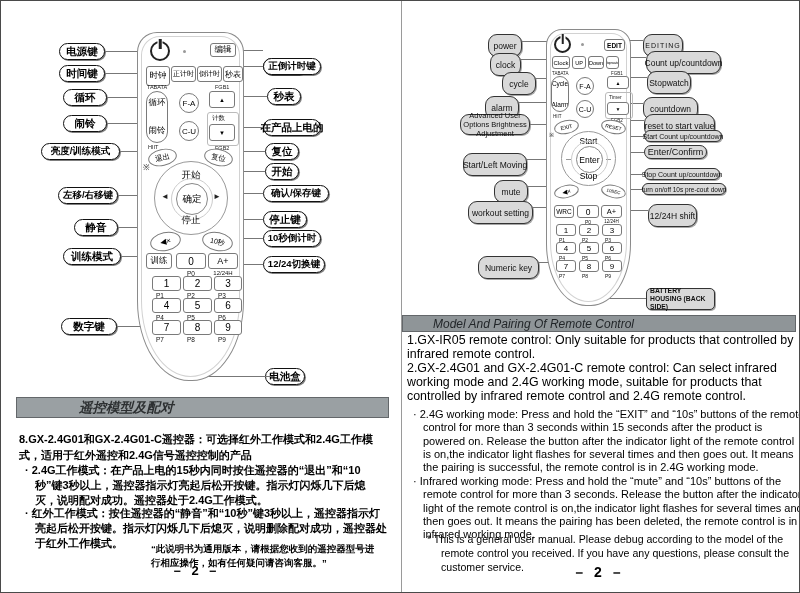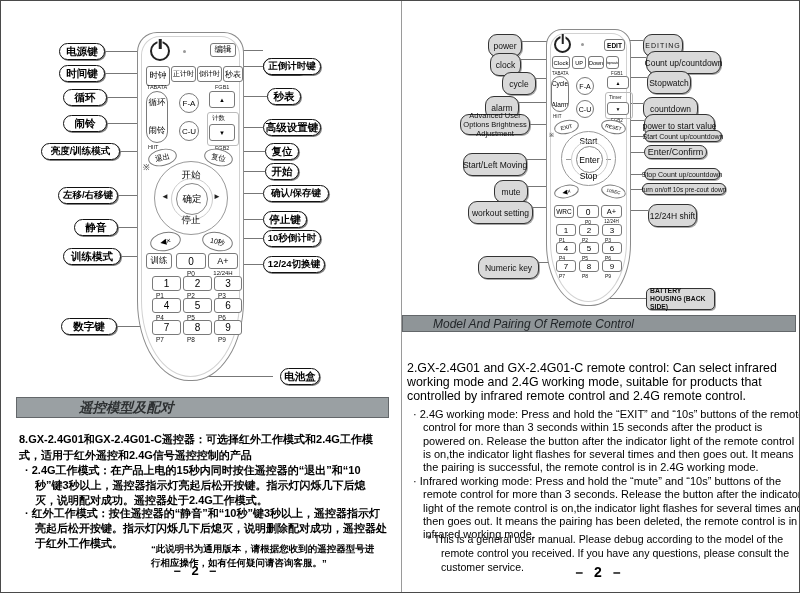--- a/index.html
+++ b/index.html
@@ -80,35 +80,35 @@
   <div class="ln" style="left:120px;top:255px;width:26px"></div>
   <div class="co co-l" style="left:60px;top:317px;width:56px">数字键</div>
   <div class="ln" style="left:116px;top:325px;width:34px"></div>
 
   <div class="co co-l" style="left:262px;top:57px;width:44px">编辑键</div>
   <div class="ln" style="left:234px;top:49px;width:28px"></div>
   <div class="co co-l" style="left:262px;top:57px;width:58px;font-size:9.5px">正倒计时键</div>
   <div class="ln" style="left:243px;top:65px;width:19px"></div>
   <div class="co co-l" style="left:266px;top:87px;width:34px">秒表</div>
   <div class="ln" style="left:243px;top:95px;width:23px"></div>
-  <div class="co co-l" style="left:262px;top:118px;width:58px">高级设置键</div>
+  <div class="co co-l" style="left:262px;top:118px;width:58px">在产品上电的</div>
   <div class="ln" style="left:243px;top:126px;width:19px"></div>
   <div class="co co-l" style="left:264px;top:142px;width:34px">复位</div>
   <div class="ln" style="left:243px;top:150px;width:21px"></div>
   <div class="co co-l" style="left:264px;top:162px;width:34px">开始</div>
   <div class="ln" style="left:233px;top:170px;width:31px"></div>
   <div class="co co-l" style="left:262px;top:184px;width:66px;font-size:9.5px">确认/保存键</div>
   <div class="ln" style="left:233px;top:192px;width:29px"></div>
   <div class="co co-l" style="left:262px;top:210px;width:44px">停止键</div>
   <div class="ln" style="left:230px;top:218px;width:32px"></div>
   <div class="co co-l" style="left:262px;top:229px;width:58px;font-size:9.5px">10秒倒计时</div>
   <div class="ln" style="left:236px;top:237px;width:26px"></div>
   <div class="co co-l" style="left:262px;top:255px;width:62px;font-size:9.5px">12/24切换键</div>
   <div class="ln" style="left:237px;top:263px;width:25px"></div>
-  <div class="co co-l" style="left:279px;top:367px;width:40px">电池盒</div>
+  <div class="co co-l" style="left:264px;top:367px;width:40px">电池盒</div>
   <div class="ln" style="left:197px;top:375px;width:75px"></div>
 
   <div class="remote" id="remL">
     <div class="pwr" style="left:12px;top:8px;width:20px;height:20px"></div>
     <div class="led" style="left:45px;top:17px;width:3px;height:3px"></div>
     <div class="btn" style="left:72px;top:10px;width:26px;height:14px;font-size:8.5px">编辑</div>
     <div class="btn" style="left:8px;top:33px;width:24px;height:20px;font-size:8.5px">时钟</div>
     <div class="btn" style="left:33px;top:33px;width:25px;height:16px;font-size:7px">正计时</div>
     <div class="btn" style="left:59px;top:33px;width:25px;height:16px;font-size:7px">倒计时</div>
     <div class="btn" style="left:85px;top:33px;width:20px;height:16px;font-size:8px">秒表</div>
@@ -191,21 +191,21 @@
   <div class="ln" style="left:538px;top:261px;width:18px"></div>
 
   <div class="co co-r" style="left:642px;top:33px;width:40px;font-size:7px;letter-spacing:1px">EDITING</div>
   <div class="ln" style="left:621px;top:39px;width:21px"></div>
   <div class="co co-r" style="left:645px;top:50px;width:75px">Count up/countdown</div>
   <div class="ln" style="left:629px;top:56px;width:16px"></div>
   <div class="co co-r" style="left:646px;top:70px;width:44px">Stopwatch</div>
   <div class="ln" style="left:629px;top:76px;width:17px"></div>
   <div class="co co-r" style="left:642px;top:96px;width:55px">countdown</div>
   <div class="ln" style="left:629px;top:102px;width:13px"></div>
-  <div class="co co-r" style="left:643px;top:113px;width:71px">power to start value</div>
+  <div class="co co-r" style="left:643px;top:113px;width:71px">reset to start value</div>
   <div class="ln" style="left:629px;top:119px;width:14px"></div>
   <div class="co co-r" style="left:643px;top:129px;width:78px;height:12px;font-size:7px">Start Count up/countdown</div>
   <div class="ln" style="left:622px;top:135px;width:21px"></div>
   <div class="co co-r" style="left:643px;top:144px;width:63px;height:14px;font-size:9px">Enter/Confirm</div>
   <div class="ln" style="left:618px;top:151px;width:25px"></div>
   <div class="co co-r" style="left:643px;top:167px;width:76px;height:12px;font-size:7px">Stop Count up/countdown</div>
   <div class="ln" style="left:620px;top:173px;width:23px"></div>
   <div class="co co-r" style="left:641px;top:182px;width:84px;height:12px;font-size:6.5px">turn on/off 10s pre-cout down</div>
   <div class="ln" style="left:625px;top:188px;width:16px"></div>
   <div class="co co-r" style="left:647px;top:203px;width:49px">12/24H shift</div>
@@ -267,18 +267,19 @@
     <div class="sub" style="left:58px;top:225px;font-size:5px">P6</div>
     <div class="btn" style="left:9px;top:230px;width:20px;height:12px;font-size:8px">7</div>
     <div class="btn" style="left:32px;top:230px;width:20px;height:12px;font-size:8px">8</div>
     <div class="btn" style="left:55px;top:230px;width:20px;height:12px;font-size:8px">9</div>
     <div class="sub" style="left:12px;top:243px;font-size:5px">P7</div>
     <div class="sub" style="left:35px;top:243px;font-size:5px">P8</div>
     <div class="sub" style="left:58px;top:243px;font-size:5px">P9</div>
   </div>
 
   <div class="bar bar-r">Model And Pairing Of Remote Control</div>
+  <p class="txt en" style="left:406px;top:333px;width:388px">1.GX-IR05 remote control: Only suitable for products that controlled by infrared remote control.</p>
   <p class="txt en" style="left:406px;top:361px;width:390px">2.GX-2.4G01 and GX-2.4G01-C remote control: Can select infrared working mode and 2.4G working mode, suitable for products that controlled by infrared remote control and 2.4G remote control.</p>
   <p class="txt en hang" style="left:412px;top:407px;width:382px;font-size:11px;line-height:13.3px">· 2.4G working mode: Press and hold the “EXIT” and “10s” buttons of the remote control for more than 3 seconds within 15 seconds after the product is powered on. Release the button after the indicator light of the remote control is on,the indicator light flashes for several times and then goes out. It means the pairing is successful, the remote control is in 2.4G working mode.</p>
   <p class="txt en hang" style="left:412px;top:474px;width:380px;font-size:11px;line-height:13.3px">· Infrared working mode: Press and hold the “mute” and “10s” buttons of the remote control for more than 3 seconds. Release the button after the indicator light of the remote control is on,the indicator light flashes for several times and then goes out. It means the pairing has been deleted, the remote control is in infrared working mode.</p>
   <p class="txt en" style="left:426px;top:531px;width:362px;font-size:10.6px;line-height:14px;padding-left:14px;text-indent:-14px">* This is a general user manual. Please debug according to the model of the remote control you received. If you have any questions, please consult the customer service.</p>
   <div class="pg" style="left:553px;top:563px;width:90px;font-size:14px">－ 2 －</div>
 </div>
 
 </body></html>

